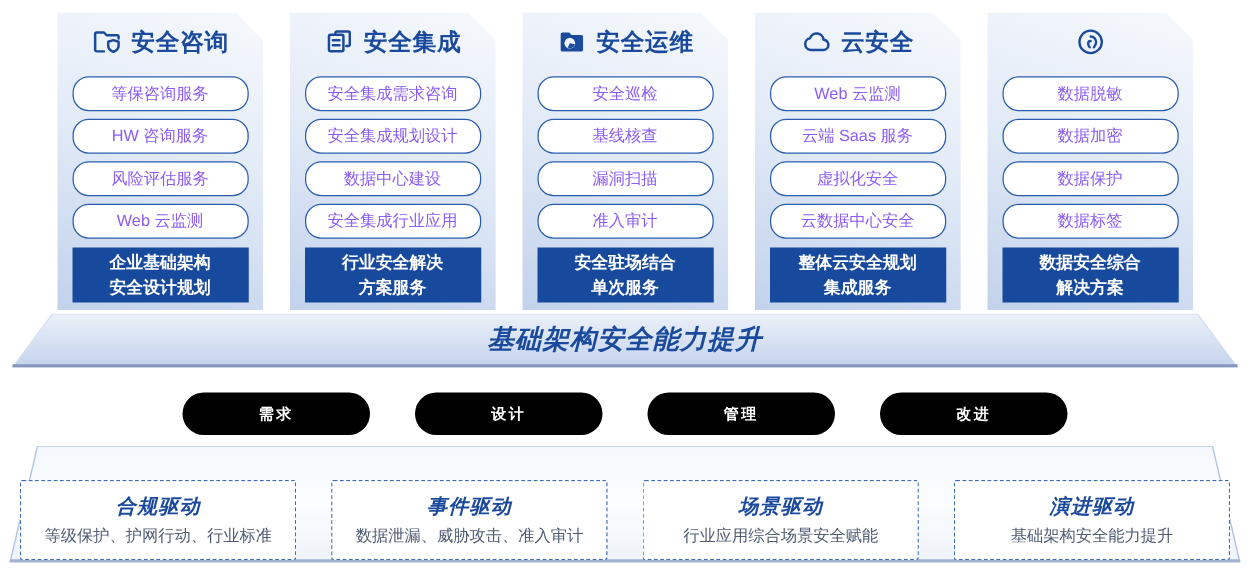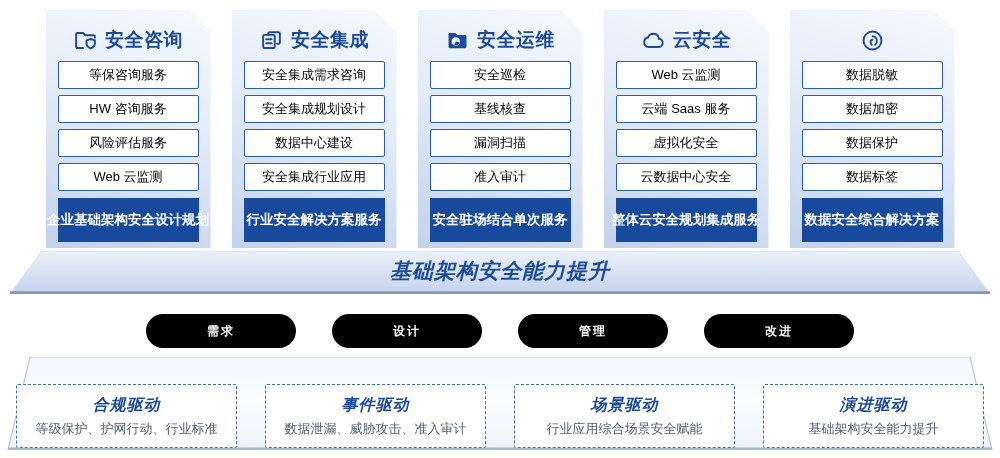--- a/index.html
+++ b/index.html
@@ -4,29 +4,29 @@
 <style>
   html,body{margin:0;padding:0;background:#fff;}
   .stage{position:relative;width:1000px;height:458px;background:#fff;overflow:hidden;
          font-family:"Liberation Sans","DejaVu Sans",sans-serif;}
 
   
   .cards{position:absolute;top:10px;left:0;width:1000px;display:flex;justify-content:center;gap:21px;}
   .card{width:165px;height:238px;display:flex;flex-direction:column;box-sizing:border-box;
         background:linear-gradient(198deg,#f6f9fd 0%,#e3ebf7 45%,#c2d2ec 100%);
         clip-path:polygon(0 0,143px 0,165px 22px,165px 238px,0 238px);}
-  .card-head{display:flex;align-items:flex-end;justify-content:center;gap:7px;margin-top:11px;height:32px;}
+  .card-head{display:flex;align-items:flex-start;justify-content:center;gap:7px;margin-top:11px;height:32px;}
   .card-head svg{flex:0 0 auto;}
   .card-title{font-size:19px;font-weight:bold;color:#1b4a9c;letter-spacing:.5px;white-space:nowrap;}
   .card-items{margin:8px 12px 0;}
-  .item{height:28px;margin-bottom:6px;background:#fff;border:1.5px solid #2b5dad;border-radius:2px;
+  .item{height:28px;margin-bottom:6px;background:#fff;border:1.5px solid #2b5dad;border-radius:13px;
         display:flex;align-items:center;justify-content:center;box-sizing:border-box;
-        font-size:13px;color:#000000;white-space:nowrap;}
+        font-size:13px;color:#8b5cf6;white-space:nowrap;}
   .card-highlight{margin:auto 12px 6px;height:44px;background:#17499d;color:#fff;font-weight:bold;
-        font-size:13.5px;line-height:1.45;display:flex;align-items:center;
+        font-size:13.5px;line-height:1.45;display:flex;flex-direction:column;align-items:center;
         justify-content:center;text-align:center;white-space:nowrap;}
 
   
   .banner{position:absolute;top:251px;left:0;width:1000px;height:43px;}
   .banner svg{position:absolute;inset:0;}
   .banner-title{position:absolute;inset:0;display:flex;align-items:center;justify-content:center;
         padding-bottom:3px;font-size:21px;font-weight:bold;font-style:italic;color:#1b4a9c;letter-spacing:1px;}
 
   
   .phases{position:absolute;top:314px;left:0;width:1000px;display:flex;justify-content:center;gap:36px;}

